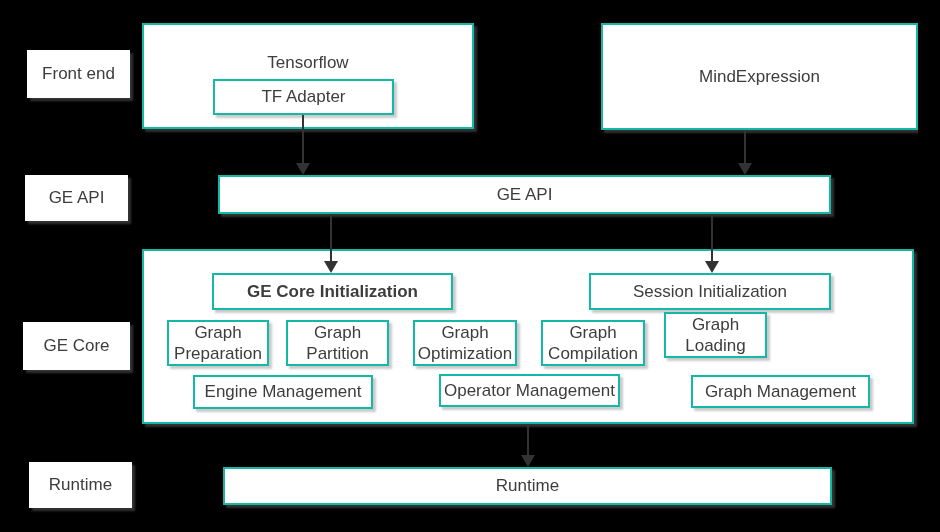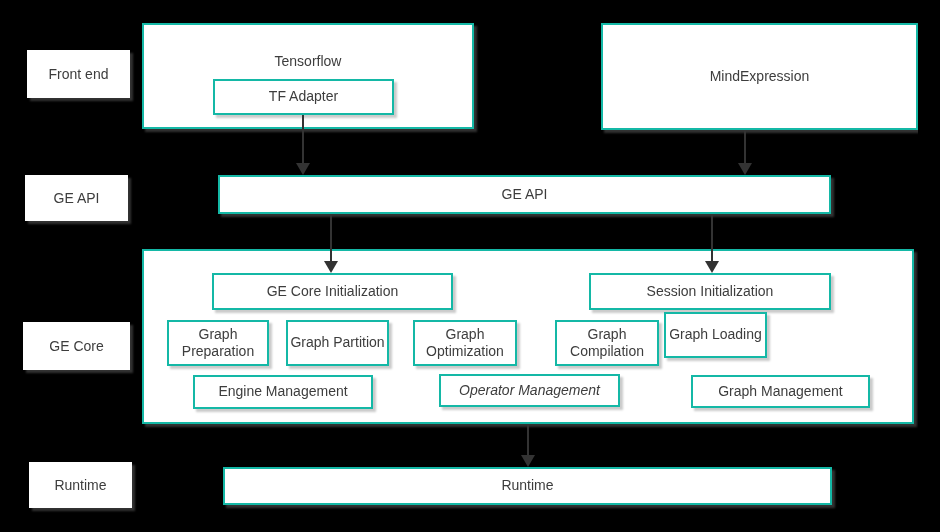--- a/index.html
+++ b/index.html
@@ -7,21 +7,21 @@
     padding: 0;
     background: #000000;
   }
   .canvas {
     position: relative;
     width: 918px;
     height: 532px;
     background: #000000;
     font-family: "Liberation Sans", "DejaVu Sans", sans-serif;
     color: #3d3d3d;
-    font-size: 14px;
+    font-size: 17px;
     overflow: hidden;
   }
   .row-label {
     position: absolute;
     background: #ffffff;
     display: flex;
     align-items: center;
     justify-content: center;
     box-shadow: 3px 3px 2px rgba(125,125,125,0.4);
   }
@@ -84,31 +84,31 @@
     <div class="tensorflow-label">Tensorflow</div>
   </div>
   <div class="box center-label" style="left:213px; top:79px; width:181px; height:36px; z-index:2;">TF Adapter</div>
 
   <div class="box center-label" style="left:587px; top:23px; width:317px; height:107px;margin-left:14px;">MindExpression</div>
 
   <div class="box center-label" style="left:218px; top:175px; width:613px; height:39px;">GE API</div>
 
   <div class="box" style="left:142px; top:249px; width:772px; height:175px;"></div>
 
-  <div class="box center-label" style="left:212px; top:273px; width:241px; height:37px; z-index:2;">GE Core Initialization</div>
+  <div class="box center-label" style="left:212px; top:273px; width:241px; height:37px; z-index:2;font-weight:bold;">GE Core Initialization</div>
   <div class="box center-label" style="left:589px; top:273px; width:242px; height:37px; z-index:2;">Session Initialization</div>
 
   <div class="box center-label" style="left:167px; top:320px; width:102px; height:46px; z-index:2;">Graph Preparation</div>
   <div class="box center-label" style="left:286px; top:320px; width:103px; height:46px; z-index:2;">Graph Partition</div>
   <div class="box center-label" style="left:413px; top:320px; width:104px; height:46px; z-index:2;">Graph Optimization</div>
-  <div class="box center-label" style="left:555px; top:320px; width:104px; height:46px; z-index:2;text-align:center;">Graph Compilation</div>
+  <div class="box center-label" style="left:541px; top:320px; width:104px; height:46px; z-index:2;text-align:center;">Graph Compilation</div>
   <div class="box center-label" style="left:664px; top:312px; width:103px; height:46px; z-index:2;">Graph Loading</div>
 
   <div class="box center-label" style="left:193px; top:375px; width:180px; height:34px; z-index:2;">Engine Management</div>
-  <div class="box center-label" style="left:439px; top:374px; width:181px; height:33px; z-index:2;font-style:italic;">Operator Management</div>
+  <div class="box center-label" style="left:439px; top:374px; width:181px; height:33px; z-index:2;">Operator Management</div>
   <div class="box center-label" style="left:691px; top:375px; width:179px; height:33px; z-index:2;">Graph Management</div>
 
   <div class="box center-label" style="left:223px; top:467px; width:609px; height:38px;">Runtime</div>
 
   <div class="arrow" style="left:296px; top:115px; height:60px;">
     <div class="shaft"></div>
     <div class="head"></div>
   </div>
   <div class="arrow" style="left:738px; top:130px; height:45px;">
     <div class="shaft"></div>

